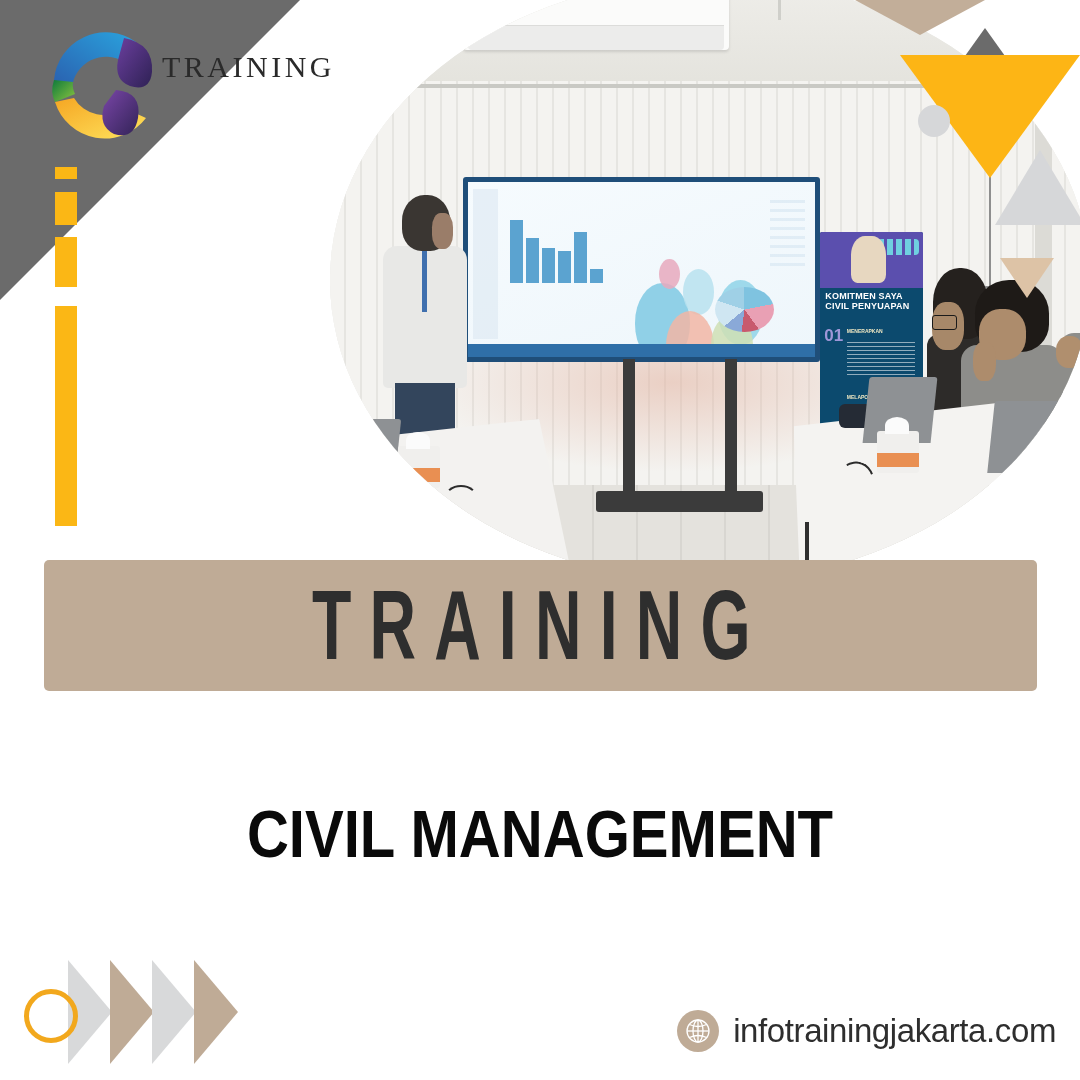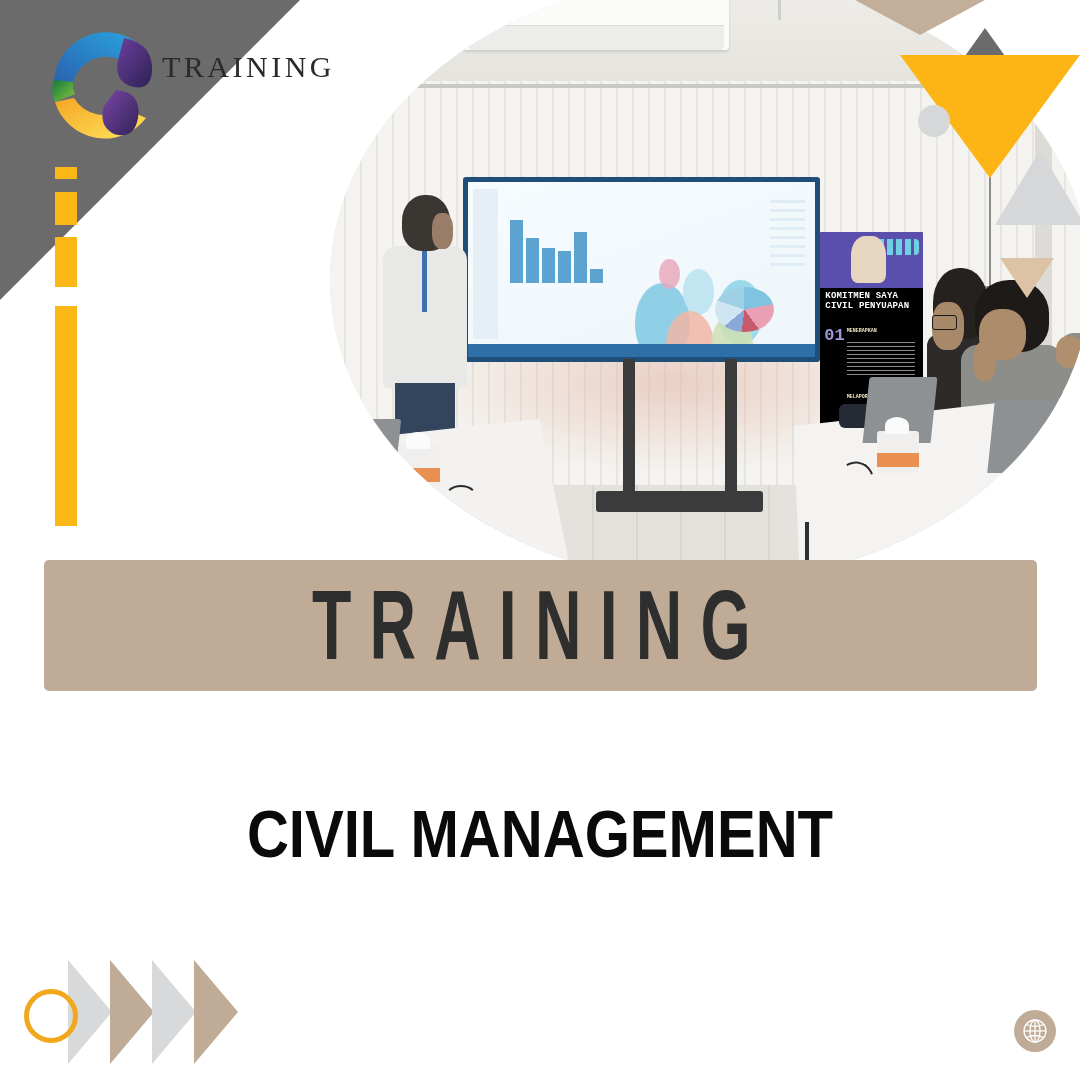--- a/index.html
+++ b/index.html
@@ -58,21 +58,21 @@
 
   
   .man{position:absolute;left:7%;top:36%;width:11%;height:42%;}
   .man-head{position:absolute;left:22%;top:0;width:58%;height:22%;background:#3a3632;border-radius:46% 46% 40% 40%;}
   .man-face{position:absolute;left:58%;top:7%;width:26%;height:14%;background:#9a7d69;border-radius:40%;}
   .man-body{position:absolute;left:0;top:20%;width:100%;height:56%;background:#e8e8e6;border-radius:14px 14px 5px 5px;}
   .man-lanyard{position:absolute;left:46%;top:22%;width:7%;height:24%;background:#3f6fae;}
   .man-legs{position:absolute;left:14%;top:74%;width:72%;height:26%;background:#33455c;}
 
   
-  .rollup{position:absolute;left:64.5%;top:42%;width:13.5%;height:39%;background:#000000;border-radius:2px;overflow:hidden;font-family:Liberation Mono, monospace;}
+  .rollup{position:absolute;left:64.5%;top:42%;width:13.5%;height:39%;background:#0c4a6e;border-radius:2px;overflow:hidden;}
   .rollup-top{position:absolute;left:0;top:0;width:100%;height:24%;background:#5b4fae;}
   .ru-title{position:absolute;left:5%;top:25%;width:94%;color:#fff;font-size:9px;font-weight:bold;line-height:1.12;letter-spacing:.2px;}
   .ru-n1{position:absolute;left:4%;top:40%;color:#9f97d8;font-size:17px;font-weight:bold;}
   .ru-n2{position:absolute;right:4%;top:68%;color:#9f97d8;font-size:20px;font-weight:bold;}
   .ru-sec{position:absolute;left:26%;color:#efe8c4;font-size:5px;font-weight:bold;}
   .ru-lines{position:absolute;left:26%;width:66%;height:14%;
     background:repeating-linear-gradient(rgba(255,255,255,.55) 0 1px,transparent 1px 4px);}
   .ru-icons{position:absolute;right:4%;top:3%;width:40%;height:7%;
     background:repeating-linear-gradient(90deg,#6fd0e0 0 6px,transparent 6px 9px);border-radius:4px;}
   .ru-fig{position:absolute;left:30%;top:2%;width:34%;height:20%;background:#e7d7c0;border-radius:40% 40% 18% 18%;}
@@ -336,15 +336,16 @@
     <div class="globe">
       <svg width="26" height="26" viewBox="0 0 26 26" fill="none" stroke="#ffffff" stroke-width="1.3">
         <circle cx="13" cy="13" r="11"></circle>
         <ellipse cx="13" cy="13" rx="5" ry="11"></ellipse>
         <line x1="2" y1="13" x2="24" y2="13"></line>
         <line x1="13" y1="2" x2="13" y2="24"></line>
         <path d="M4.5 6.5 Q13 10.5 21.5 6.5"></path>
         <path d="M4.5 19.5 Q13 15.5 21.5 19.5"></path>
       </svg>
     </div>
+    <div class="site-text">infotrainingjakarta.com</div>
   </div>
 
 </div>
 
 </body></html>

